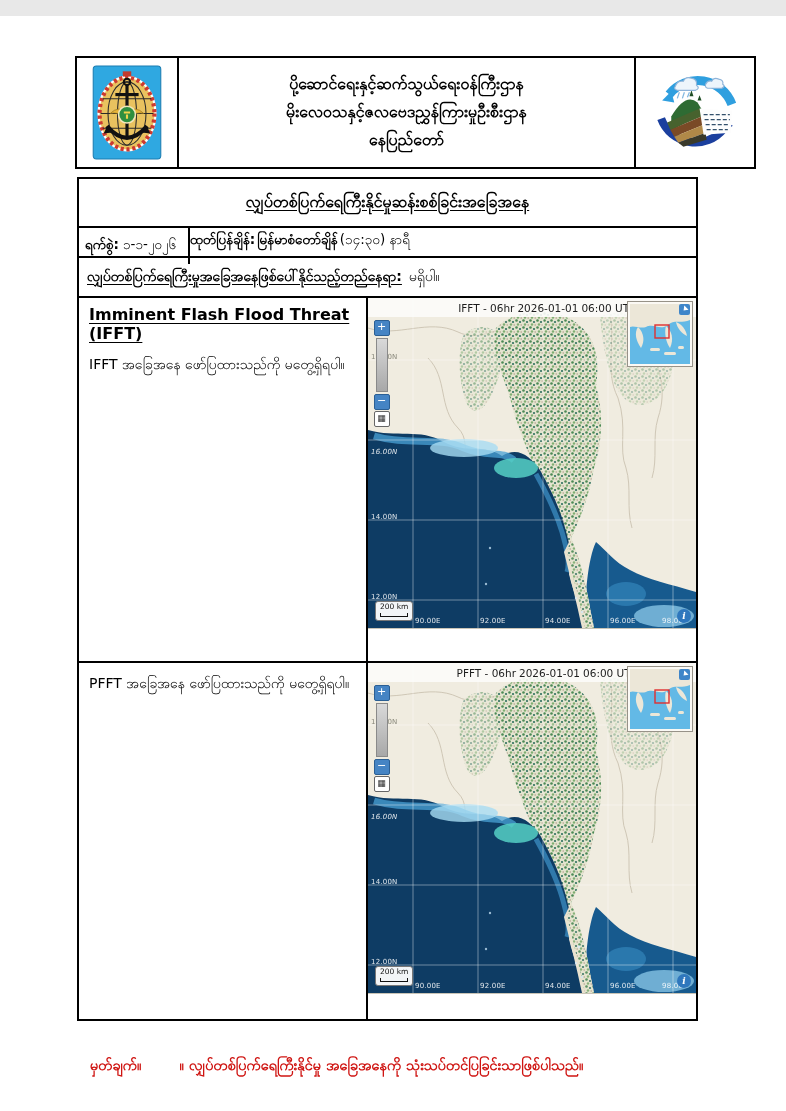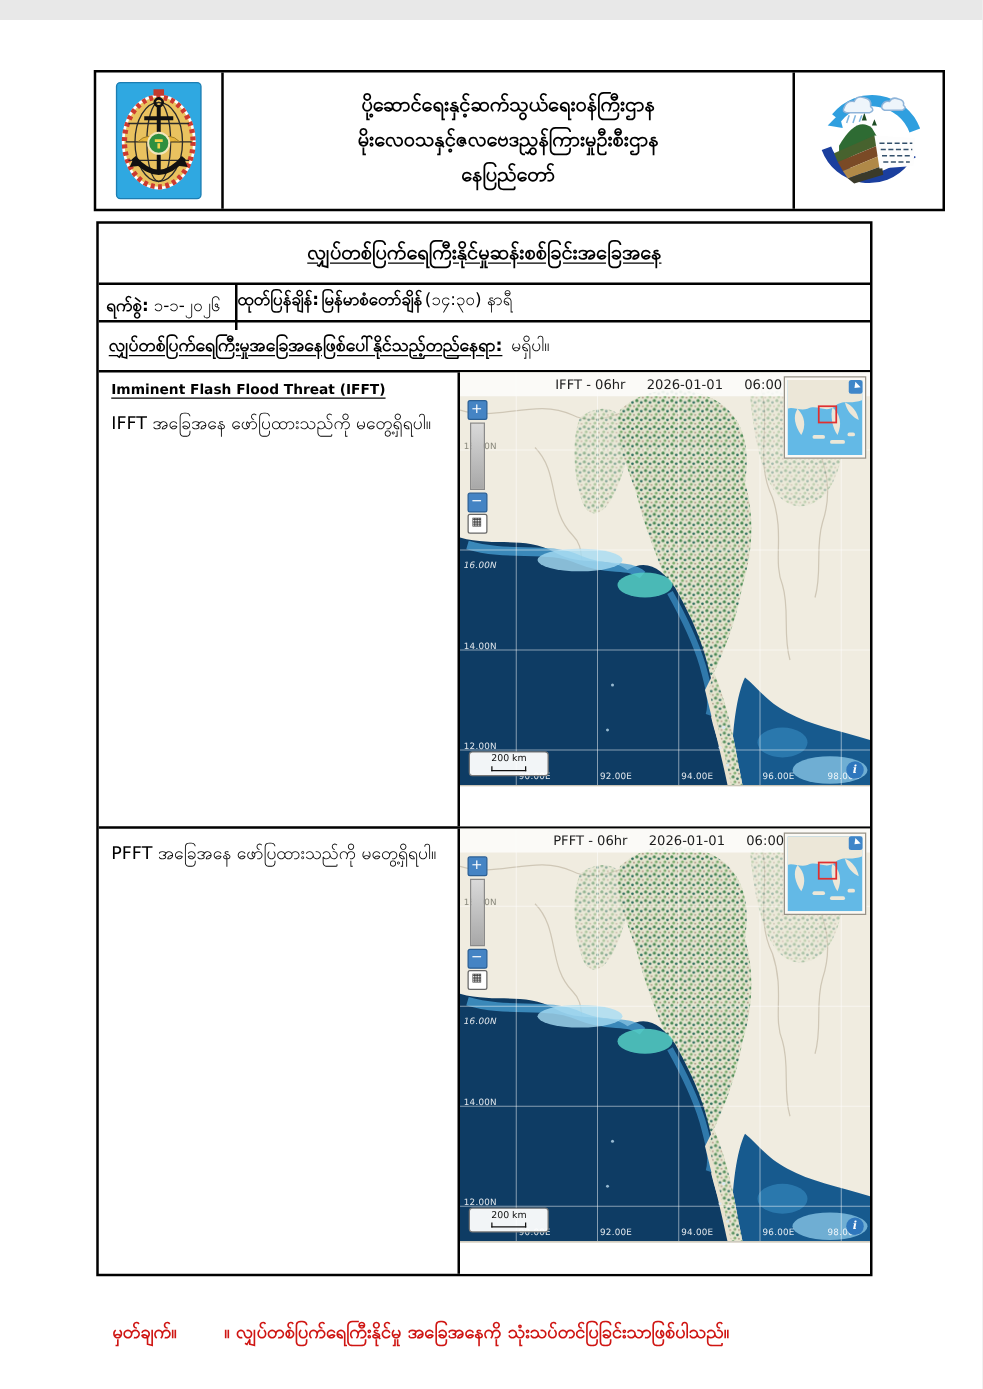--- a/index.html
+++ b/index.html
@@ -25,31 +25,31 @@
              font-size:13.5px;display:flex;align-items:center;gap:4px;}
   .cell-issue{flex:1;padding:3px 0;font-size:13.5px;display:flex;gap:2px;}
   .bold{font-weight:700;}
   .row-loc{height:30px;border-top:2px solid #000;padding:4px 8px;box-sizing:content-box;
            font-size:14px;display:flex;align-items:center;gap:7px;}
   .loc-label{font-weight:700;text-decoration:underline;text-underline-offset:3px;}
   .row-section{border-top:2px solid #000;display:flex;}
   .row-section.first{height:363px;}
   .row-section.second{height:356px;}
   .text-cell{width:289px;border-right:2px solid #000;padding:7px 10px;box-sizing:border-box;}
-  .sec-heading{font-weight:700;font-size:11px;text-decoration:underline;text-underline-offset:3px;
+  .sec-heading{font-weight:700;font-size:16px;text-decoration:underline;text-underline-offset:3px;
                margin-bottom:8px;}
   .sec-body{font-size:14px;line-height:1.95;text-align:justify;}
   .map-cell{flex:1;position:relative;background:#fff;}
 
   
   .map{position:absolute;top:0;left:0;right:0;height:330px;overflow:hidden;background:#f0ece0;
        border-bottom:1px solid #c9c4b6;}
   .map-art{position:absolute;inset:0;width:100%;height:100%;}
   .map-titlebar{position:absolute;top:0;left:0;right:0;height:19px;background:rgba(252,252,249,0.9);
-                display:flex;align-items:center;justify-content:center;gap:17px;
+                display:flex;align-items:center;justify-content:center;gap:3px;
                 padding-left:50px;padding-right:20px;font-size:10.5px;color:#1c1c1c;}
   .zoomctl{position:absolute;left:5px;top:22px;width:17px;display:flex;flex-direction:column;
            align-items:center;gap:1px;}
   .zbtn{width:14px;height:14px;background:#4584c4;border:1px solid #2b5f94;border-radius:2px;
         color:#fff;font-size:11px;line-height:12px;text-align:center;cursor:pointer;}
   .ztrack{width:10px;height:52px;background:linear-gradient(#d9d9d9,#a8a8a8);
           border:1px solid #8a8a8a;margin:1px 0;}
   .zextra{width:14px;height:14px;background:#fff;border:1px solid #666;border-radius:2px;
           font-size:9px;line-height:13px;text-align:center;color:#333;cursor:pointer;}
   .inset{position:absolute;top:3px;right:3px;width:66px;height:66px;background:#fbf9f4;
@@ -59,21 +59,21 @@
              border-radius:2px;cursor:pointer;}
   .inset-arrow{display:block;width:0;height:0;margin:3px auto 0;
                border-left:3px solid transparent;border-right:3px solid transparent;
                border-top:4px solid #fff;transform:rotate(45deg);}
   .lat{position:absolute;left:3px;font-size:7px;color:rgba(255,255,255,0.88);letter-spacing:0.2px;}
   .lat.onland{color:rgba(110,110,98,0.8);}
   .lat.l0{top:55px;} .lat.l1{top:150px;font-style:italic;} .lat.l2{top:215px;} .lat.l3{top:295px;}
   .lon{position:absolute;bottom:3px;font-size:7px;color:rgba(255,255,255,0.88);letter-spacing:0.2px;}
   .lon.g0{left:47px;} .lon.g1{left:112px;} .lon.g2{left:177px;} .lon.g3{left:242px;} .lon.g4{left:294px;}
   .scalebar{position:absolute;left:7px;bottom:7px;background:rgba(255,255,255,0.95);
-            border:1px solid #777;border-radius:3px;padding:1px 17px 3px;text-align:center;}
+            border:1px solid #777;border-radius:3px;padding:1px 4px 3px;text-align:center;}
   .scale-text{font-size:7.5px;color:#111;display:block;line-height:1.15;}
   .scale-line{height:3px;border:1px solid #111;border-top:none;margin-top:1px;}
   .infobtn{position:absolute;right:5px;bottom:5px;width:14px;height:14px;border-radius:50%;
            background:#2f77bd;color:#fff;text-align:center;line-height:14px;
            font-family:"DejaVu Serif","Liberation Serif",serif;font-style:italic;font-weight:700;
            font-size:9px;cursor:pointer;}
 
   
   .footer-note{position:absolute;left:90px;top:1040px;font-size:14.5px;font-weight:700;
                color:#cf1512;display:flex;gap:38px;}

